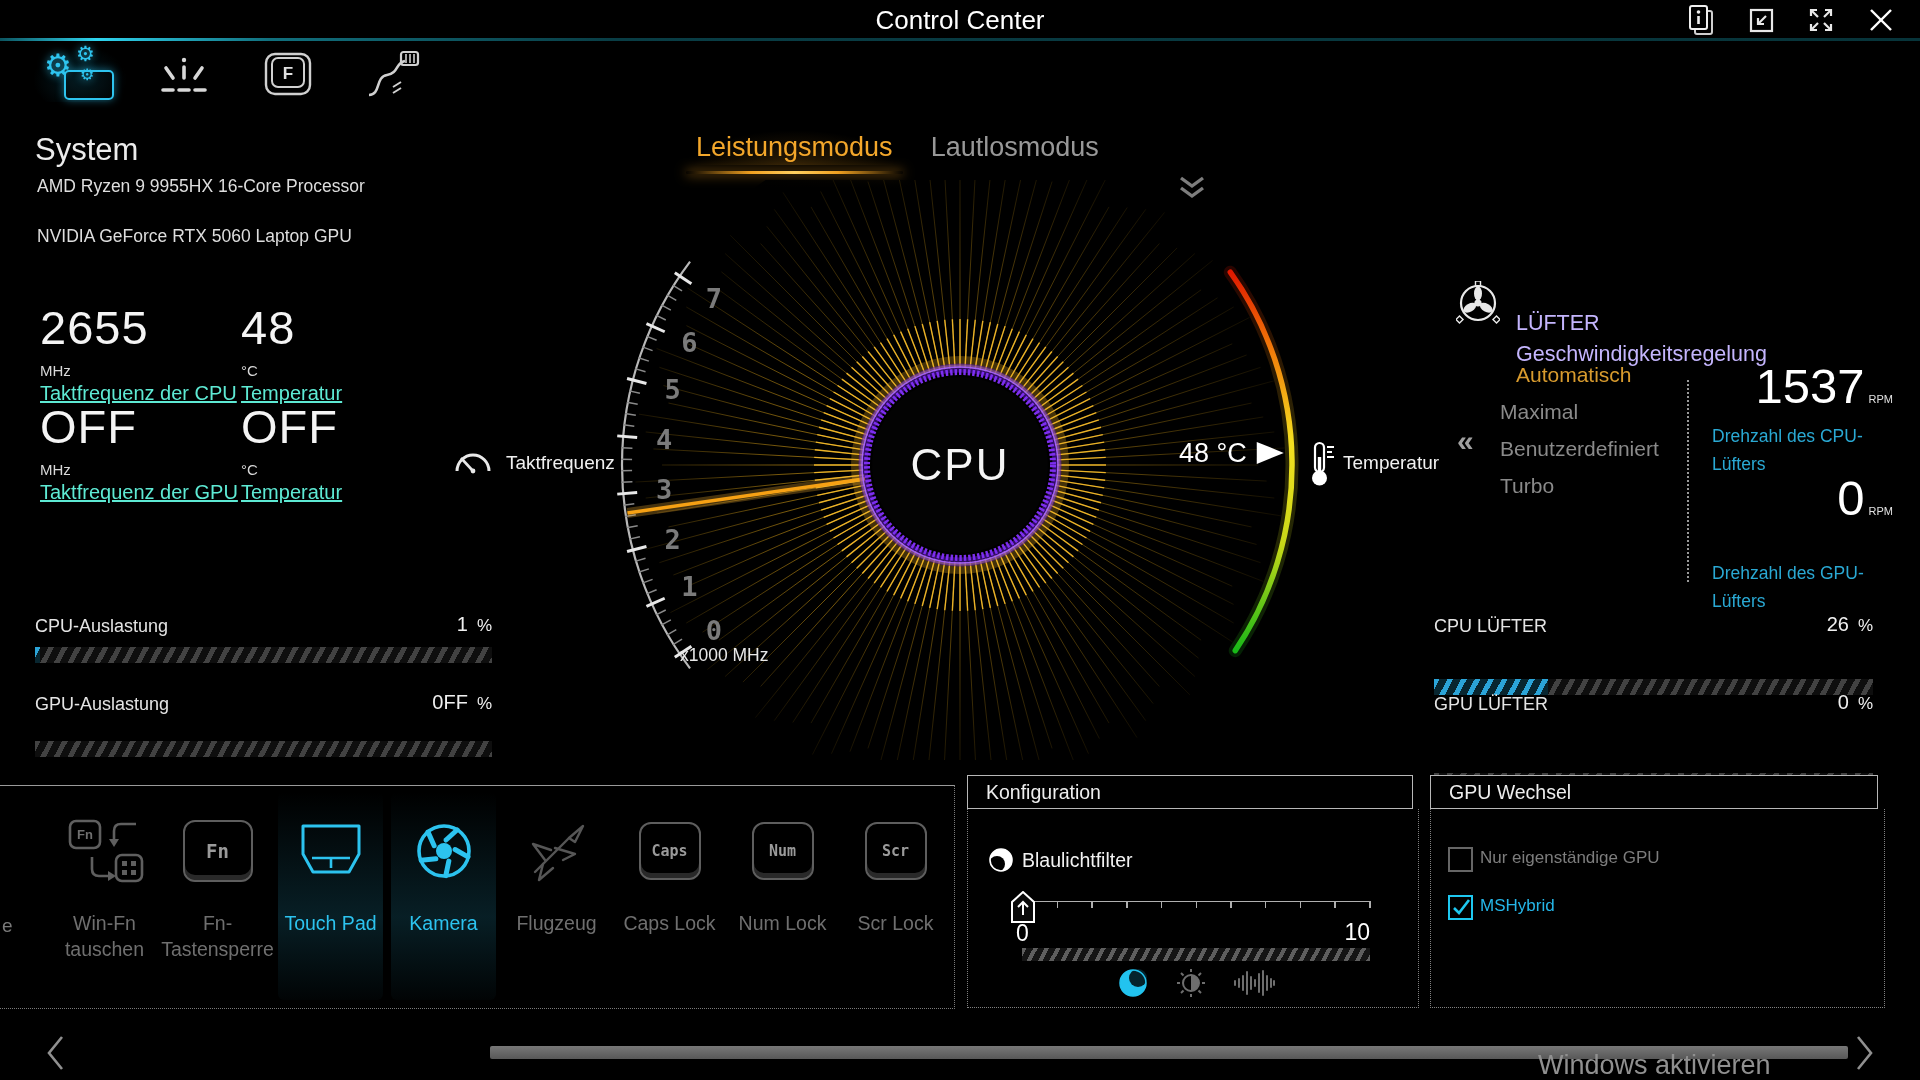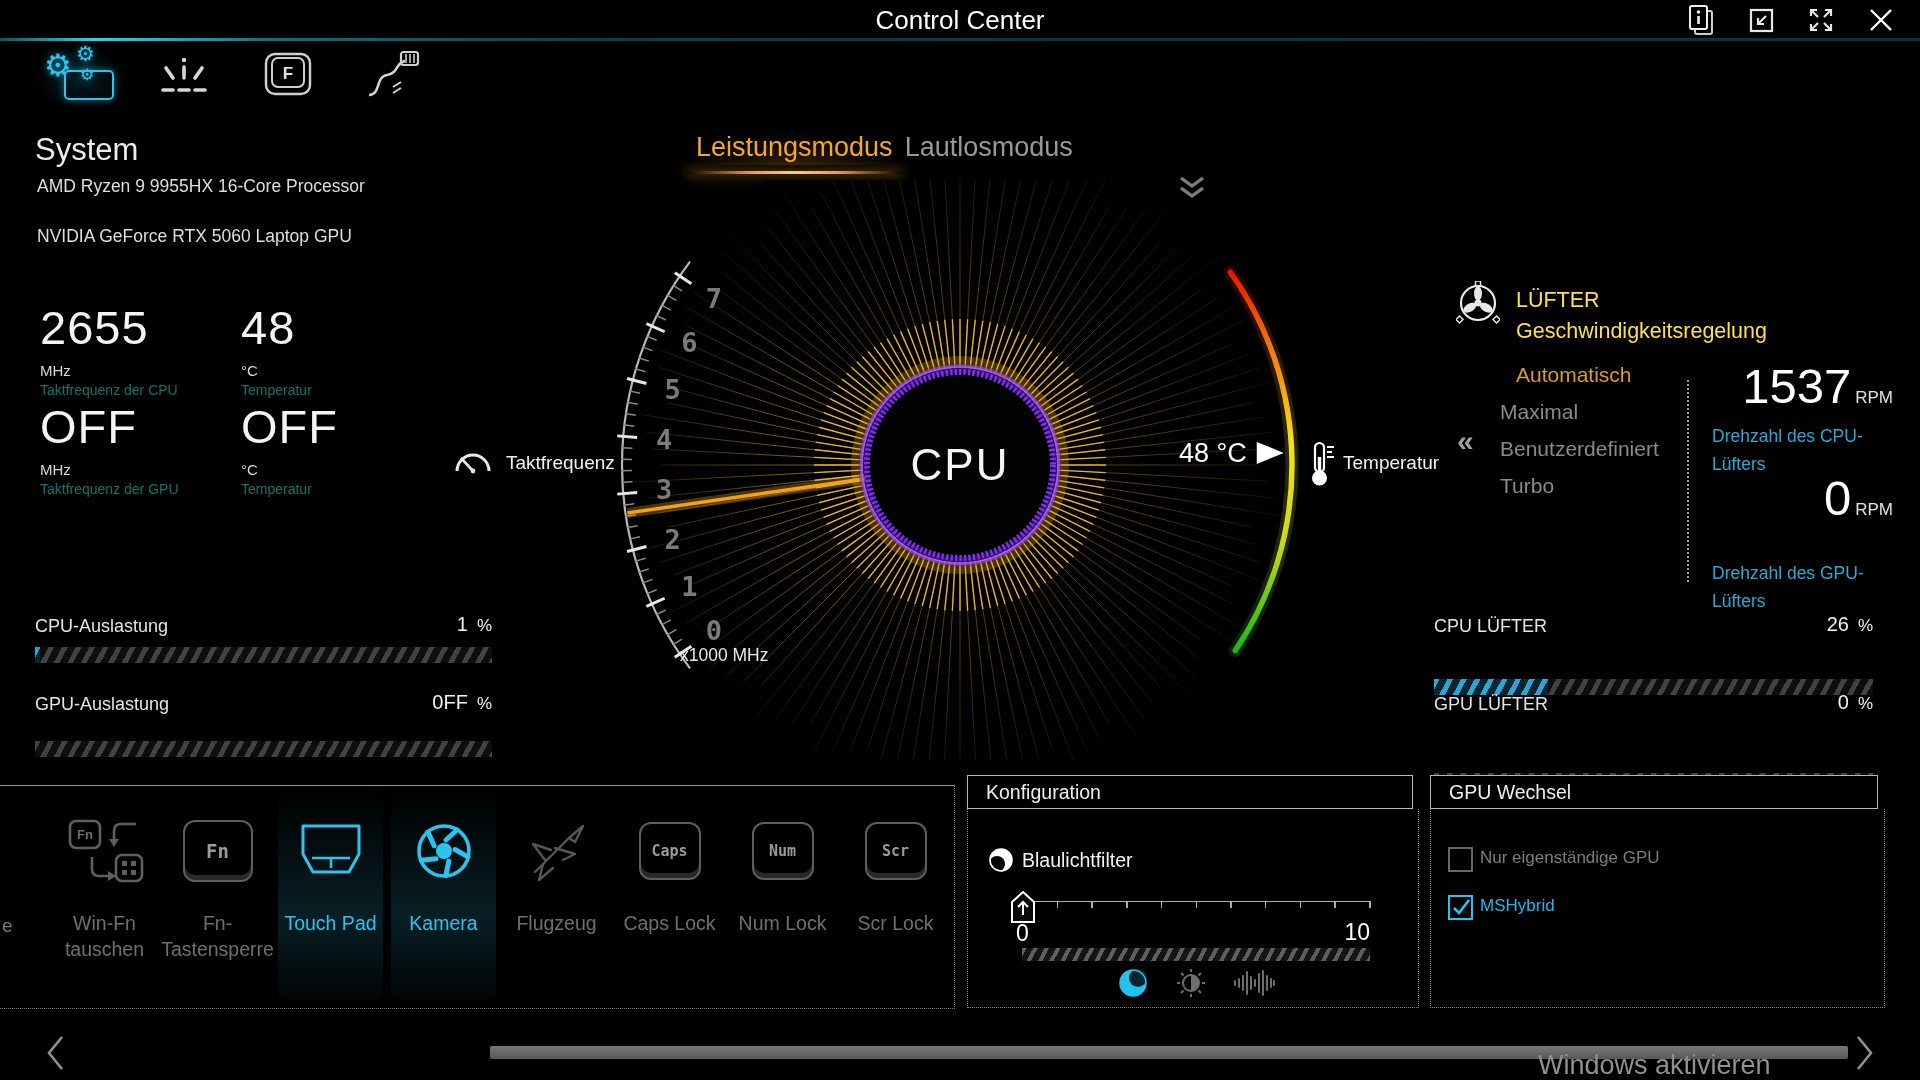--- a/index.html
+++ b/index.html
@@ -20,49 +20,49 @@
   .gear{position:absolute;color:#2ec4ef;text-shadow:0 0 9px rgba(46,196,239,.75);line-height:1;}
   .gear-panel{position:absolute;left:30px;top:24px;width:46px;height:26px;border:2px solid #2ec4ef;
     border-radius:5px;box-shadow:0 0 8px rgba(46,196,239,.5);}
   
   .sys-heading{left:35px;top:132px;font-size:31px;font-weight:300;color:#ececec;}
   .sys-line{font-size:17.5px;color:#dedede;}
   .stat{position:absolute;}
   .stat-val{display:flex;align-items:baseline;justify-content:flex-end;gap:7px;flex-direction:column;}
   .stat-big{font-size:47px;font-weight:300;color:#f4f4f4;letter-spacing:1px;}
   .stat-unit{font-size:15px;color:#d8d8d8;}
-  .stat-label{margin-top:3px;font-size:14px;color:#0f766e;text-align:left;}
+  .stat-label{margin-top:3px;font-size:20px;color:#5eead4;text-align:left;text-decoration:underline;}
   .meter-label{font-size:18px;color:#e4e4e4;}
   .meter-val{display:flex;justify-content:flex-end;align-items:baseline;gap:9px;font-size:20px;color:#f0f0f0;}
   .meter-val .pct{font-size:17px;}
   .hatch{height:16px;position:relative;overflow:hidden;
     background:repeating-linear-gradient(118deg,#424242 0 5px,#0e0e0e 5px 12px);}
   .hatch .fill{position:absolute;left:0;top:0;bottom:0;width:0;
     background:repeating-linear-gradient(118deg,#2ba4d8 0 5px,#082630 5px 12px);}
   
-  .modes{left:690px;top:130px;display:flex;}
+  .modes{left:690px;top:130px;display:flex;gap:26px;}
   .mode-tab{font-size:27px;font-weight:300;color:#989898;position:relative;cursor:pointer;padding:2px 6px;}
   .mode-tab.active{color:#f3a72b;
     background:radial-gradient(ellipse at 50% 100%,rgba(240,160,32,.18),transparent 70%);}
   .mode-tab.active::after{content:"";position:absolute;left:-4px;right:-4px;bottom:-9px;height:3px;border-radius:2px;
     background:linear-gradient(90deg,rgba(120,70,0,.05),#f0a020 30%,#ffd060 50%,#f0a020 70%,rgba(120,70,0,.05));
     box-shadow:0 0 12px rgba(240,160,32,.85);}
   .chev-down{left:1176px;top:176px;cursor:pointer;}
   
   .ov-label{font-size:19px;color:#f0f0f0;}
   .x1000{left:680px;top:645px;font-size:17.5px;color:#e8e8e8;}
   
-  .fan-title{font-size:21.5px;color:#fde047;}
+  .fan-title{font-size:21.5px;color:#c4b5fd;margin-top:23px;}
   .fan-mode{font-size:21px;line-height:37px;color:#8a8a8a;cursor:pointer;}
   .fan-mode.active{color:#d89b2e;margin-left:16px;}
   .fan-chevron{left:1457px;top:424px;font-size:30px;font-weight:bold;color:#a0a0a0;cursor:pointer;}
   .dotted-sep{left:1687px;top:380px;height:202px;border-left:2px dotted #999;}
   .rpm-val{display:flex;justify-content:flex-end;align-items:baseline;gap:4px;}
   .rpm-big{font-size:49px;font-weight:300;color:#fff;}
-  .rpm-unit{font-size:17px;color:#e0e0e0;}
+  .rpm-unit{font-size:11px;color:#e0e0e0;}
   .rpm-label{font-size:17.5px;color:#2aa9d4;line-height:1.6;}
   .fanbar-label{font-size:18px;color:#e4e4e4;}
   
   .hk-panel{left:-12px;top:785px;width:966px;height:222px;border-top:1px solid #9a9a9a;
     border-right:1px dotted #7a7a7a;border-bottom:1px dotted #7a7a7a;}
   .hk-row{left:52px;top:792px;display:flex;gap:8px;}
   .hk{width:105px;height:208px;display:flex;flex-direction:column;align-items:center;cursor:pointer;border-radius:6px;}
   .hk.active{background:linear-gradient(180deg,rgba(20,70,85,0),rgba(35,140,170,.22) 60%,rgba(20,70,85,.06));}
   .hk-icon{height:118px;display:flex;align-items:center;justify-content:center;}
   .hk-label{font-size:19.5px;color:#6f6f6f;text-align:center;line-height:1.35;}

